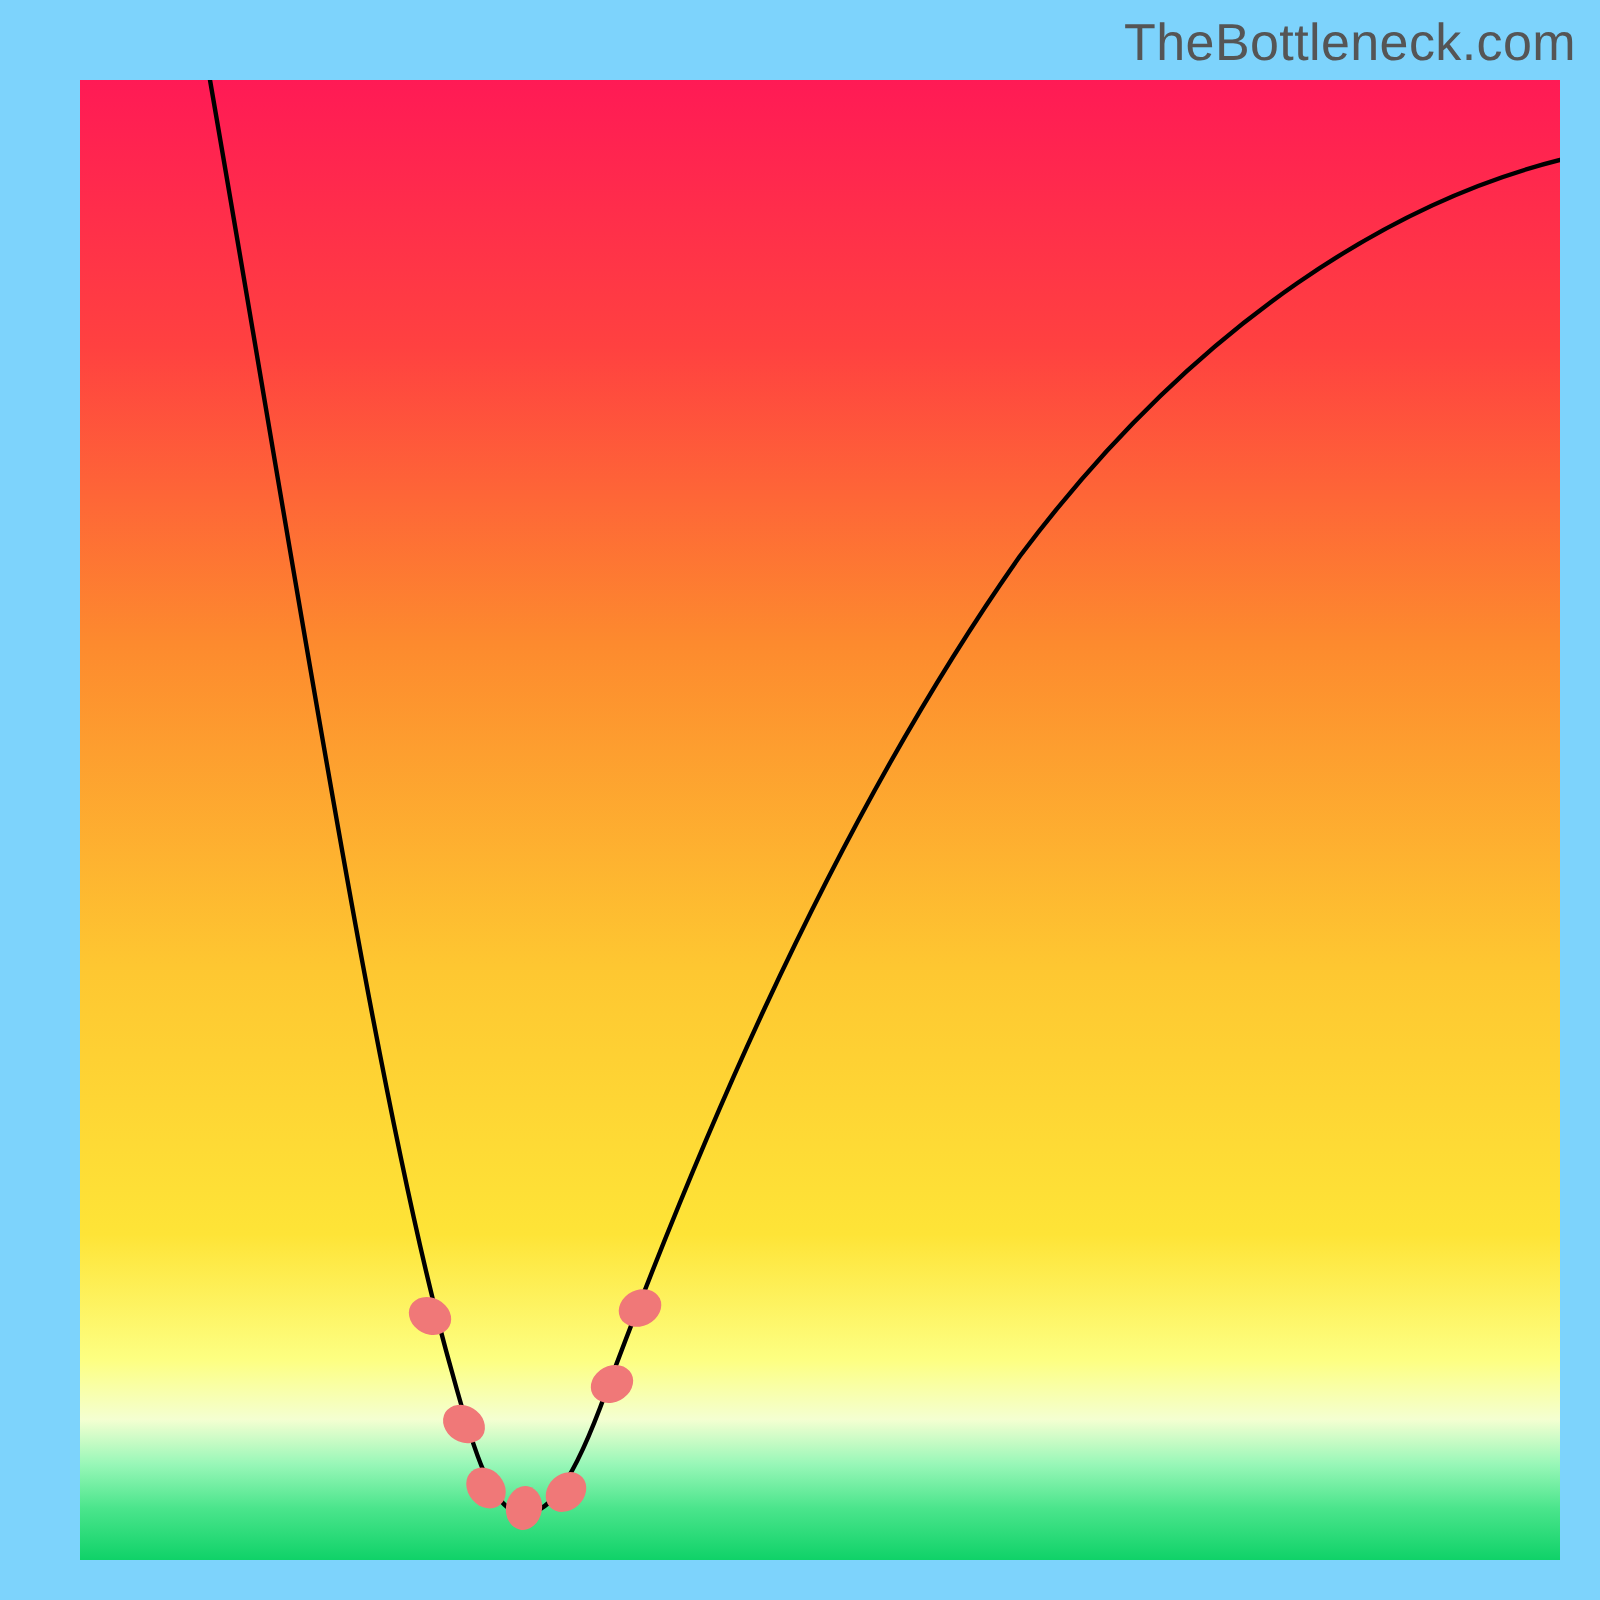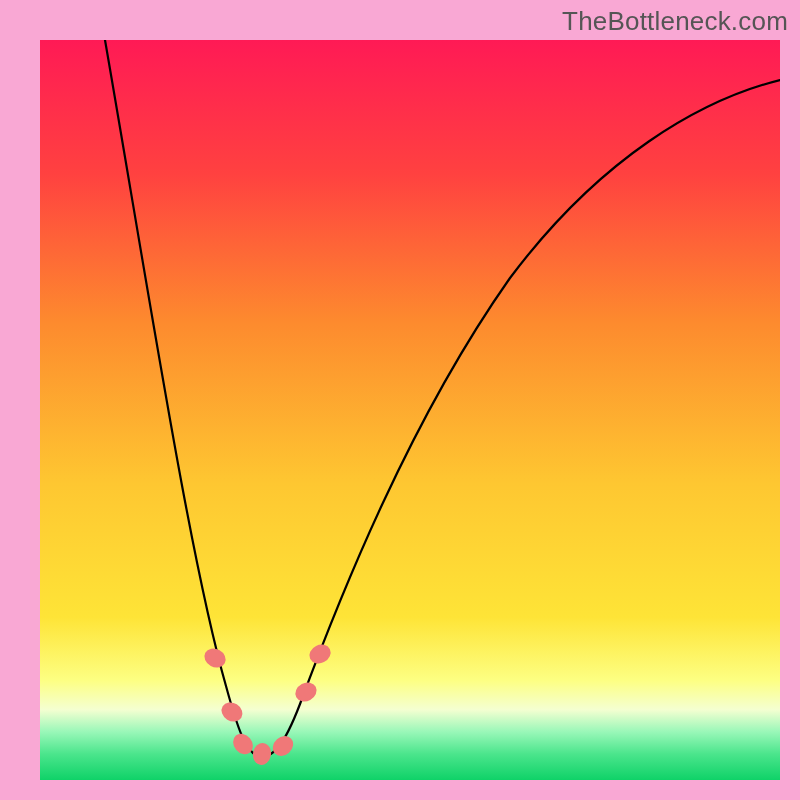--- a/index.html
+++ b/index.html
@@ -9,21 +9,21 @@
     height: 800px;
     background: #000;
     overflow: hidden;
   }
   .frame {
     position: absolute;
     left: 0;
     top: 0;
     width: 800px;
     height: 800px;
-    background: #f9a8d4;
+    background: #7dd3fc;
   }
   .plot {
     position: absolute;
     left: 40px;
     top: 40px;
     width: 740px;
     height: 740px;
     overflow: hidden;
   }
   .watermark {

